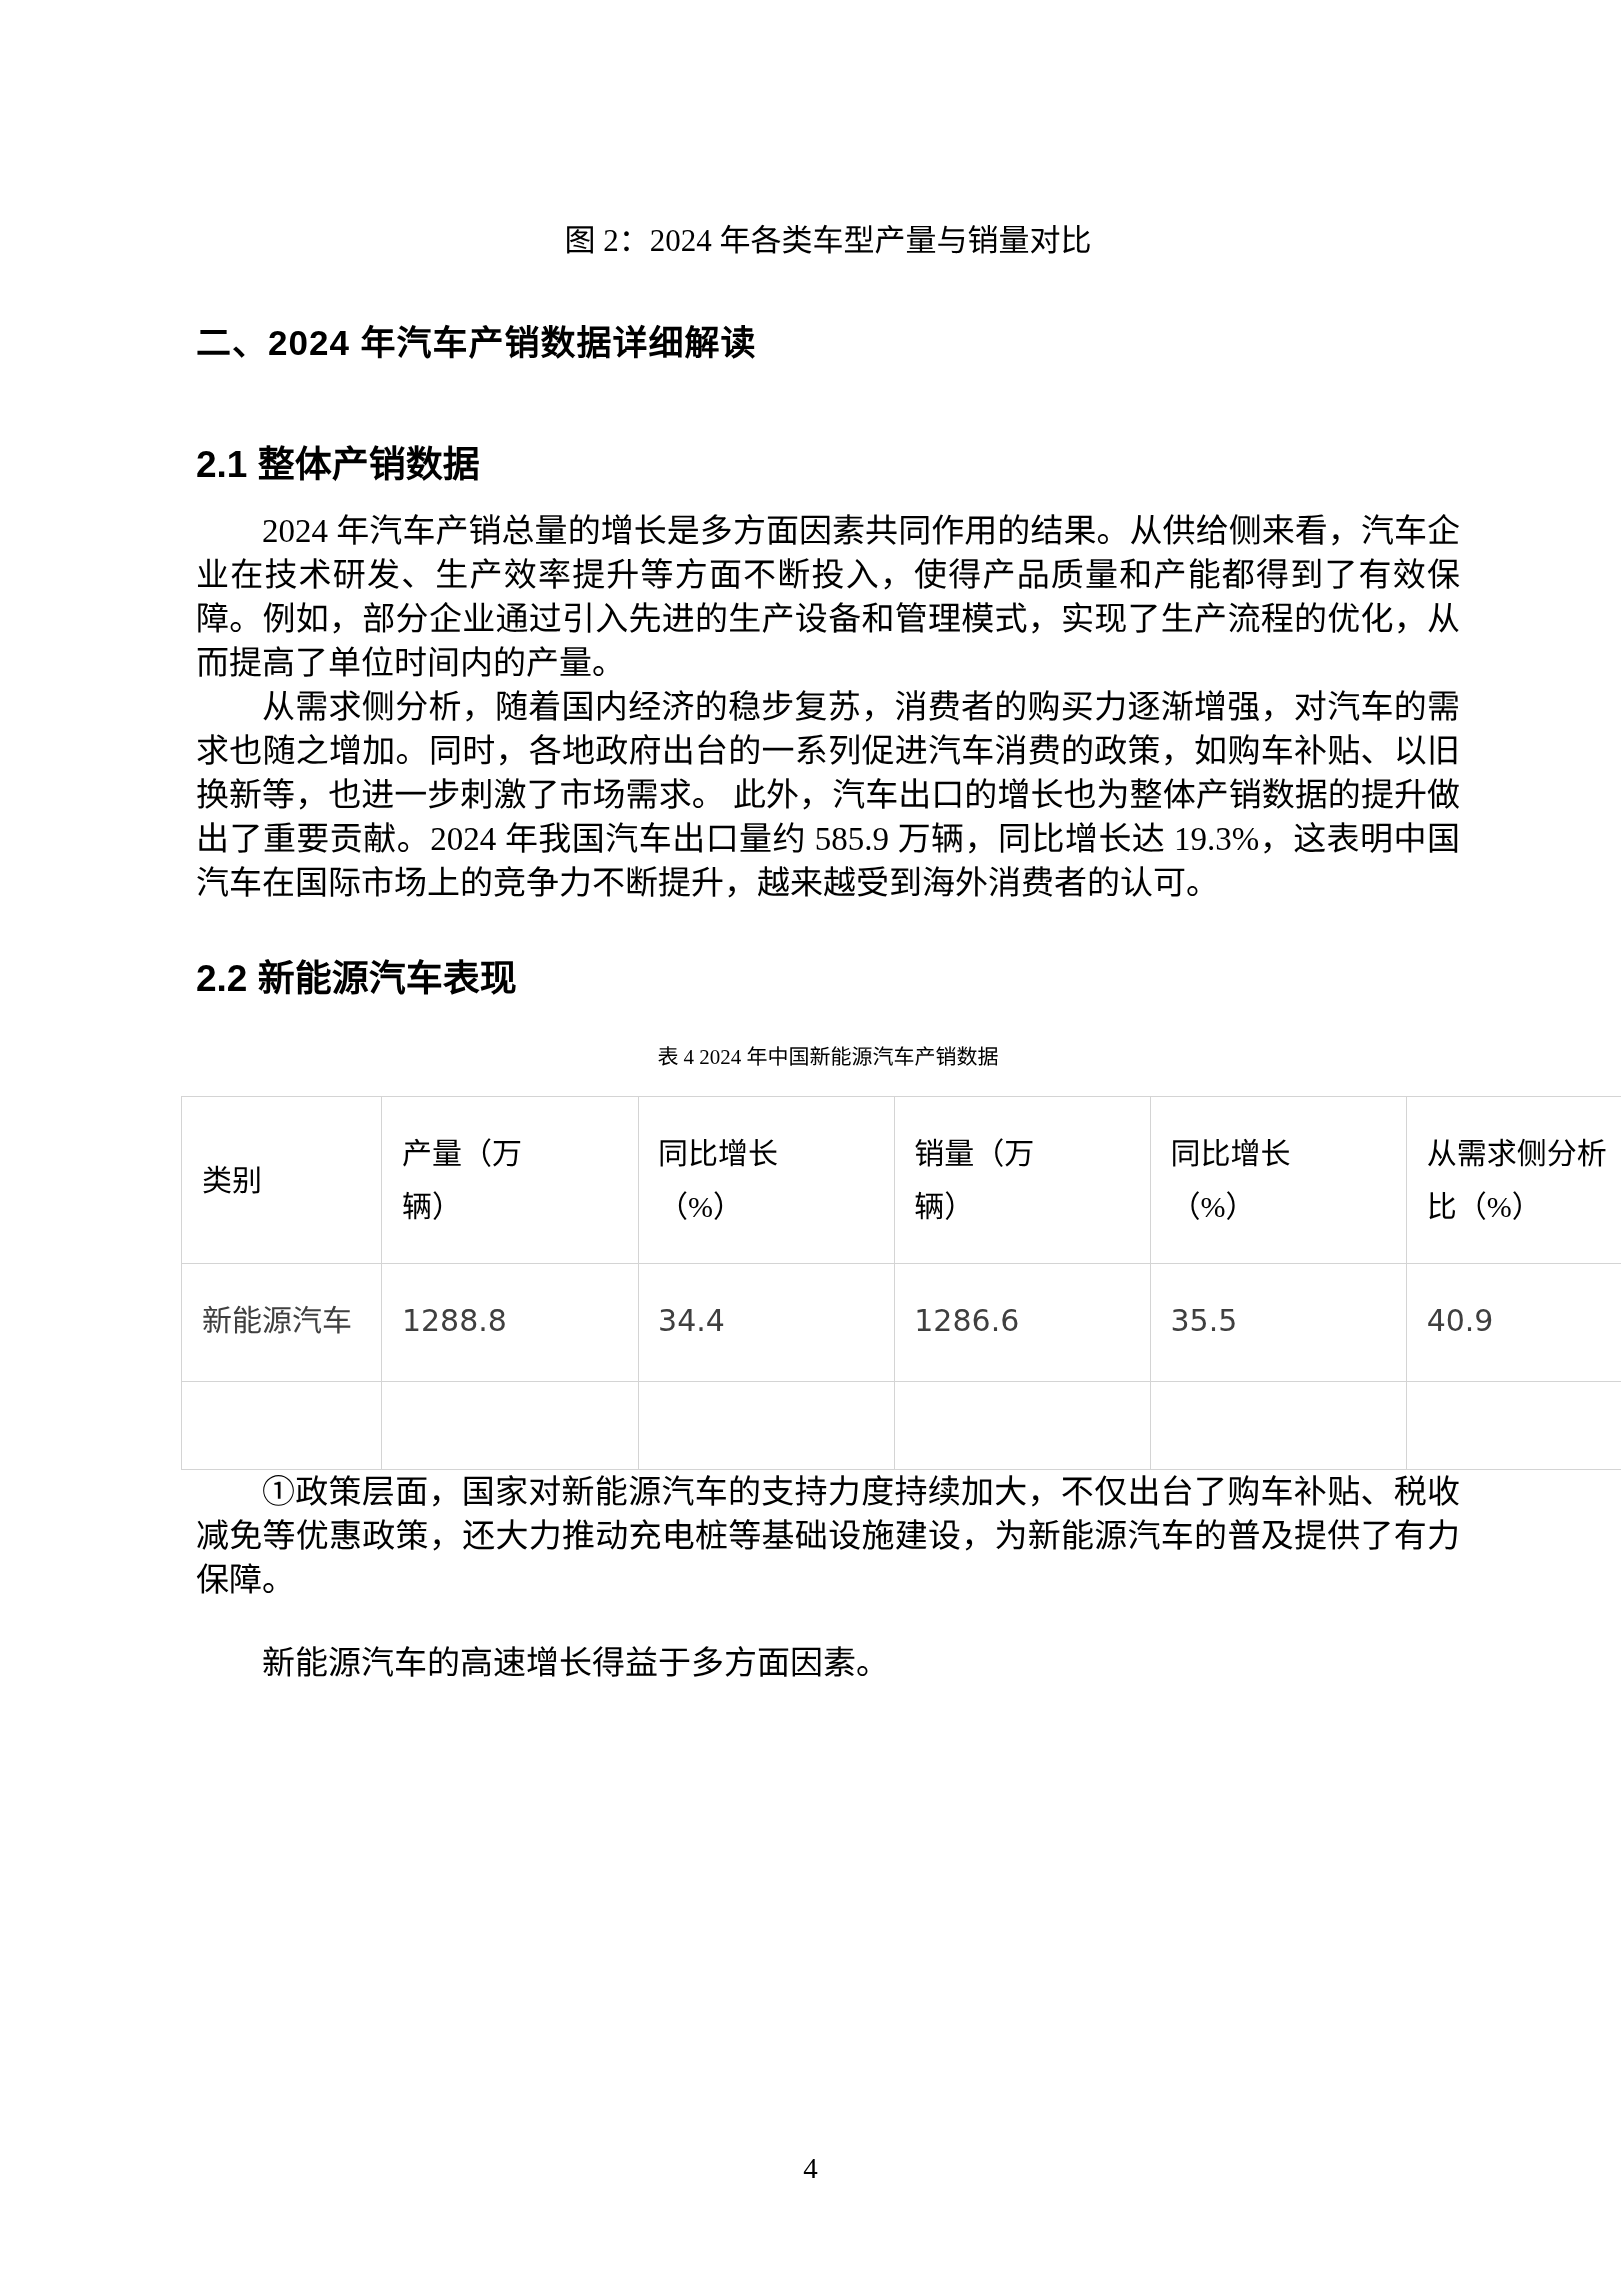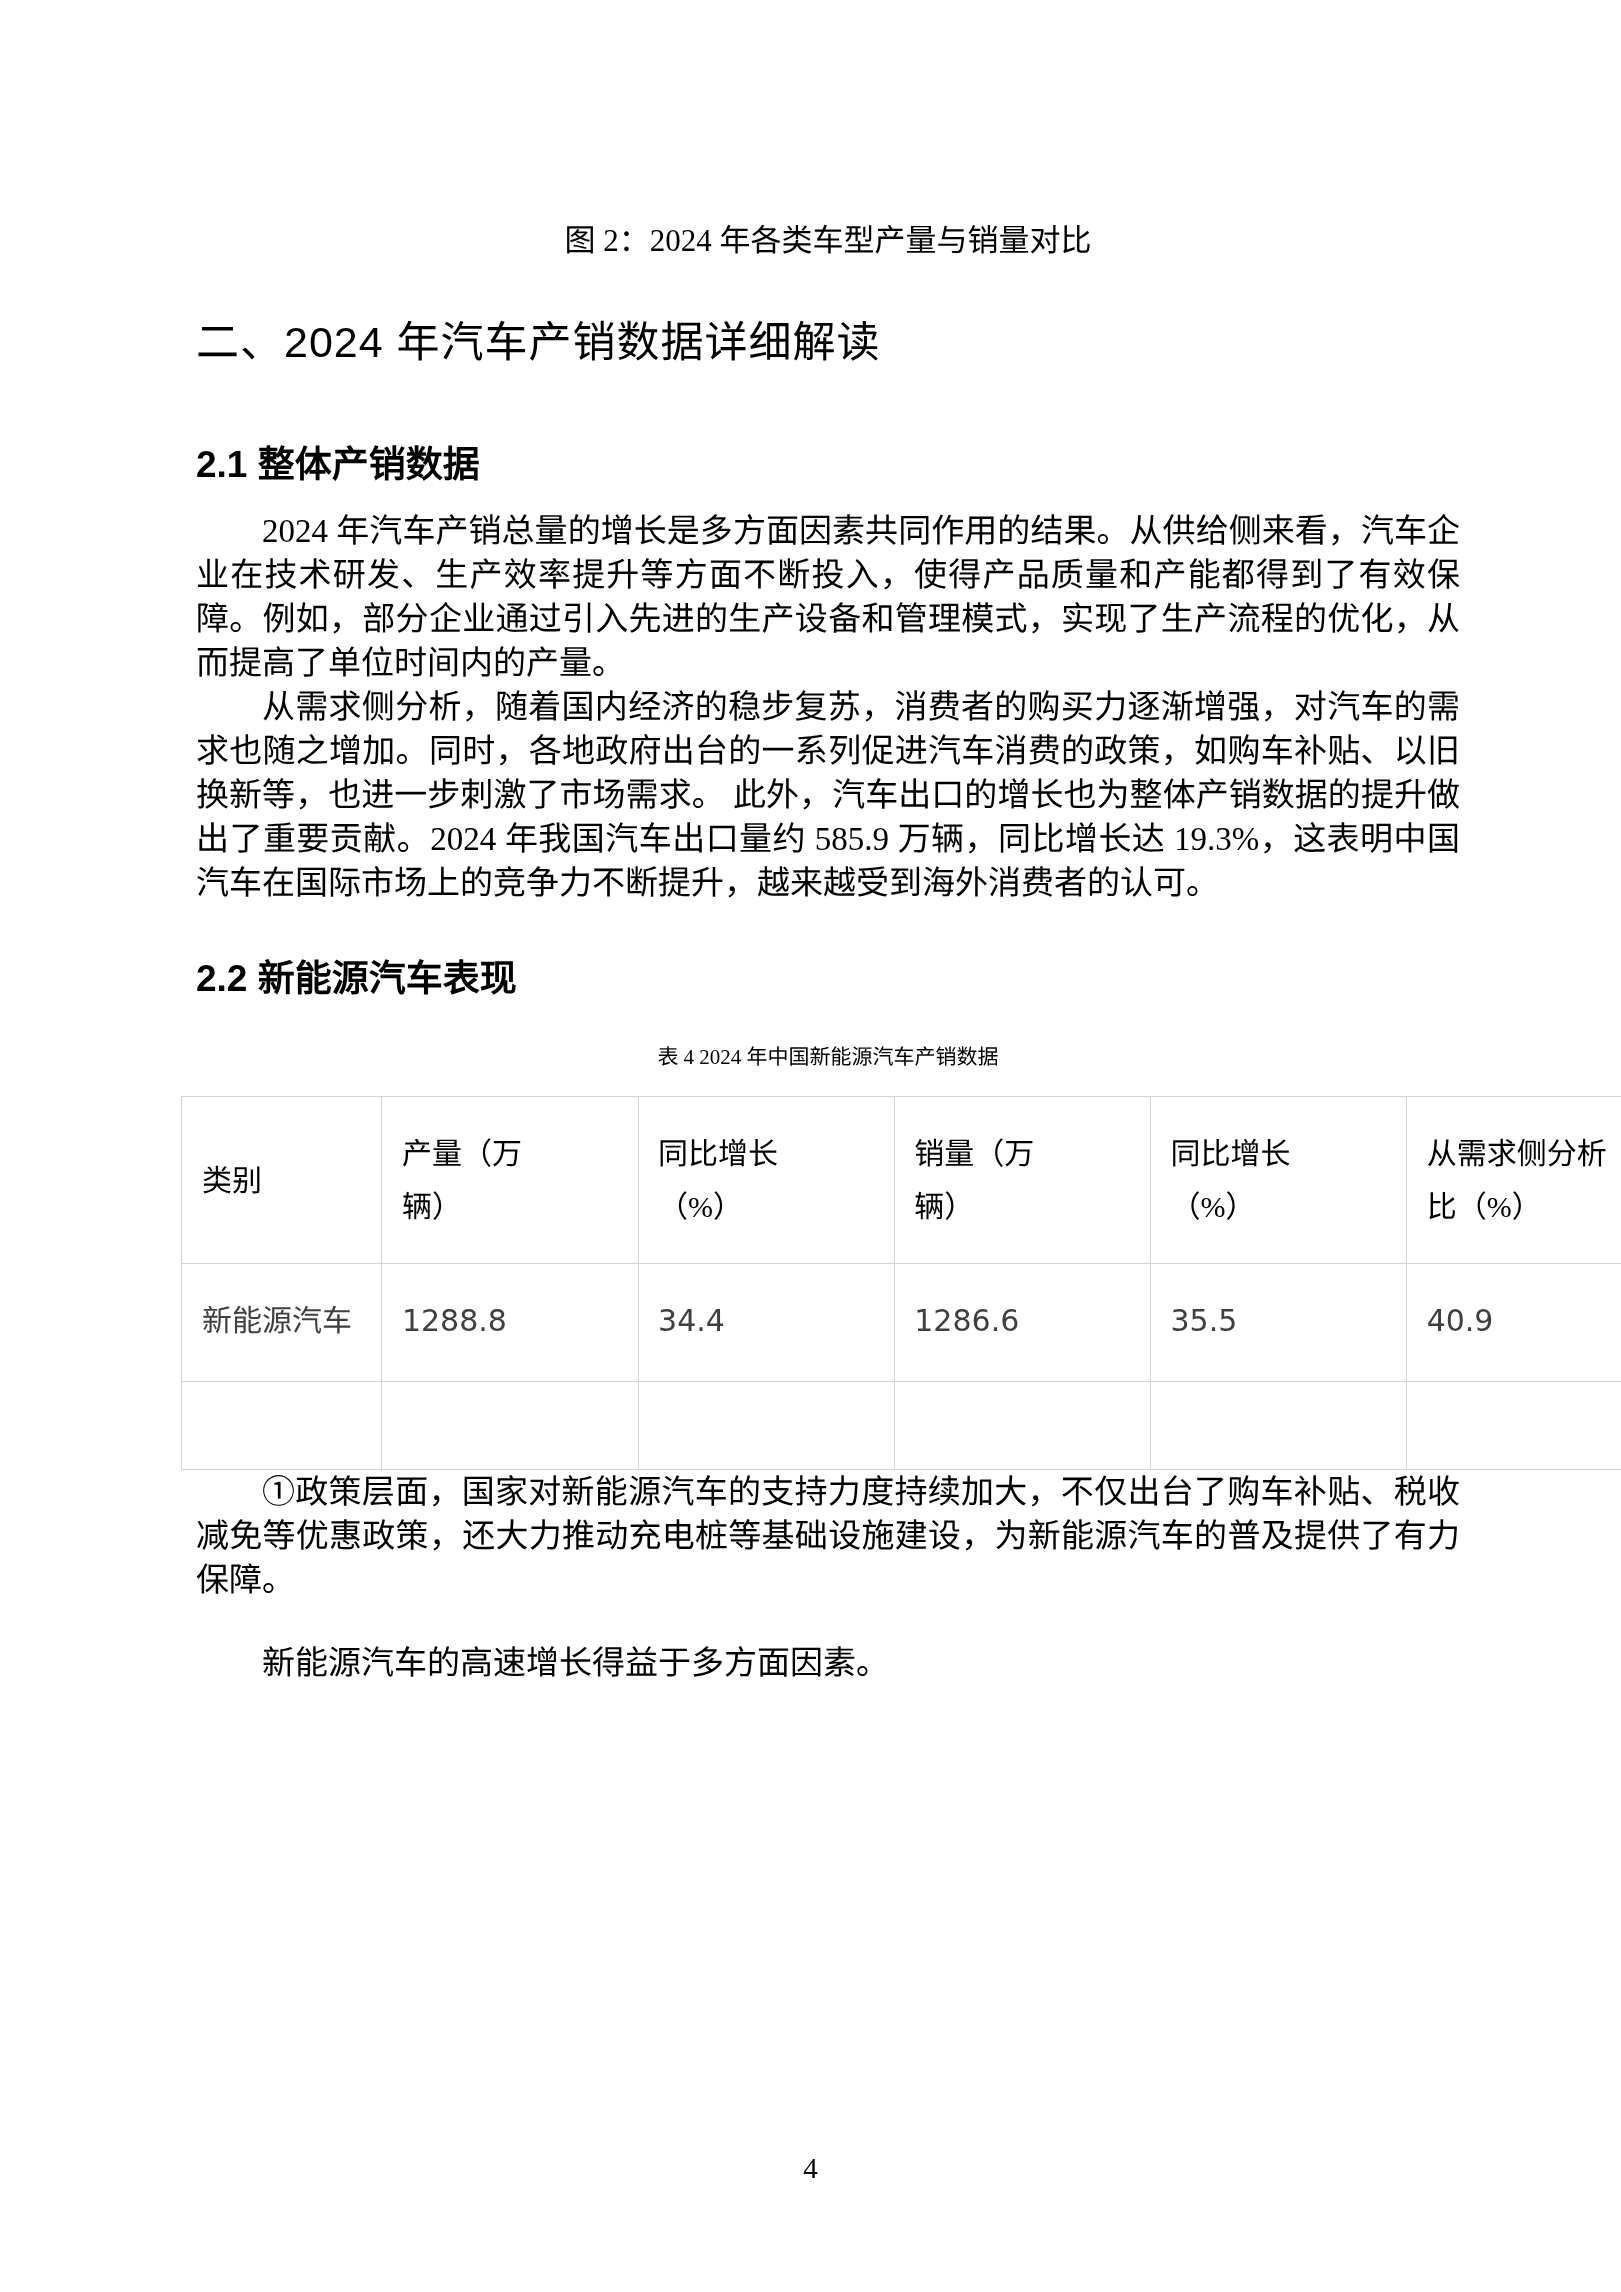--- a/index.html
+++ b/index.html
@@ -21,22 +21,22 @@
   }
   .fig-caption{
     margin-top:196px;
     text-align:center;
     font-size:31px;
     line-height:39px;
   }
   .h1{
     margin-top:57px;
     font-family:"Liberation Sans","DejaVu Sans",sans-serif;
-    font-weight:normal;
-    font-size:43px;
+    font-weight:bold;
+    font-size:35px;
     line-height:51px;
     letter-spacing:1px;
   }
   .h2{
     margin-top:74px;
     font-family:"Liberation Sans","DejaVu Sans",sans-serif;
     font-weight:bold;
     font-size:37px;
     line-height:45px;
   }

